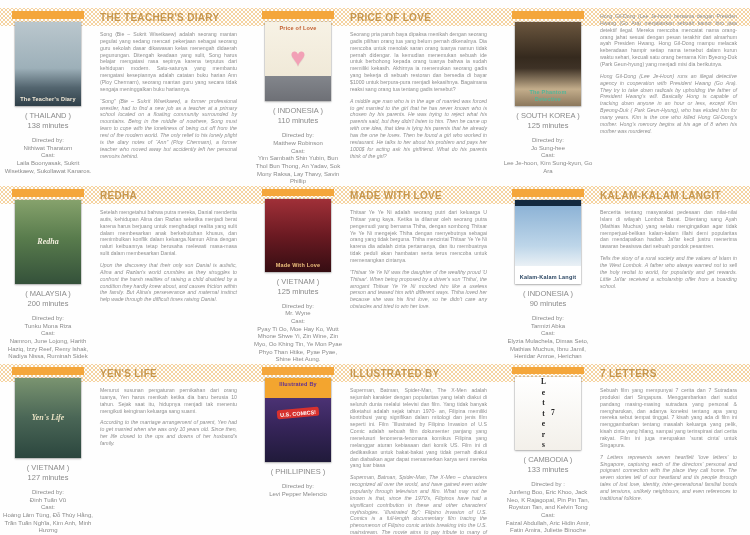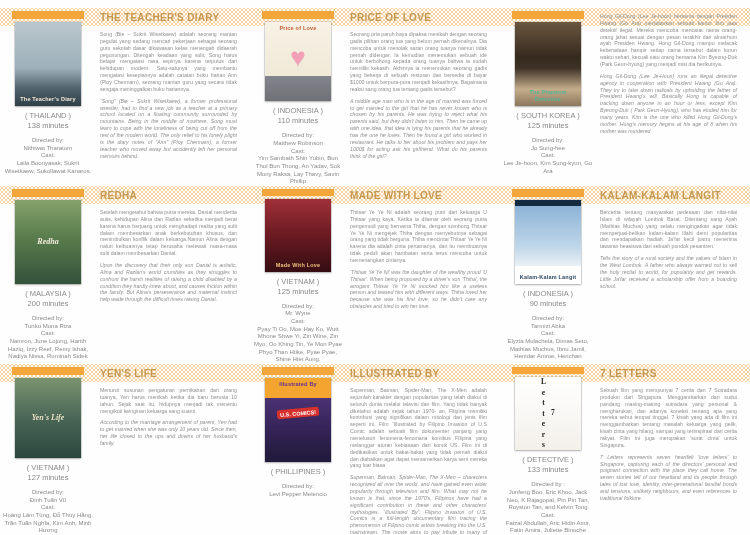--- a/index.html
+++ b/index.html
@@ -286,21 +286,21 @@
   </article>
 
   <article class="card">
     <div class="left-col">
       <div class="orange-bar"></div>
       <div class="poster pos-middle" style="background: linear-gradient(rgb(255, 255, 255) 0%, rgb(243, 240, 234) 100%);">
 
         <span class="poster-label stacked" style="color: rgb(35, 35, 35);">7 Letters</span>
 
       </div>
-      <div class="country">( DETECTIVE )</div>
+      <div class="country">( CAMBODIA )</div>
       <div class="duration">133 minutes</div>
       <div class="credits">
         <div>Directed by :</div>
         <div>Junfeng Boo, Eric Khoo, Jack Neo, K Rajagopal, Pin Pin Tan, Royston Tan, and Kelvin Tong</div>
         <div>Cast:</div>
         <div>Faizal Abdullah, Aric Hidin Amir, Fatin Amira, Juliette Binoche</div>
       </div>
     </div>
     <div class="text-col">
       <h2 class="title">7 LETTERS</h2>

